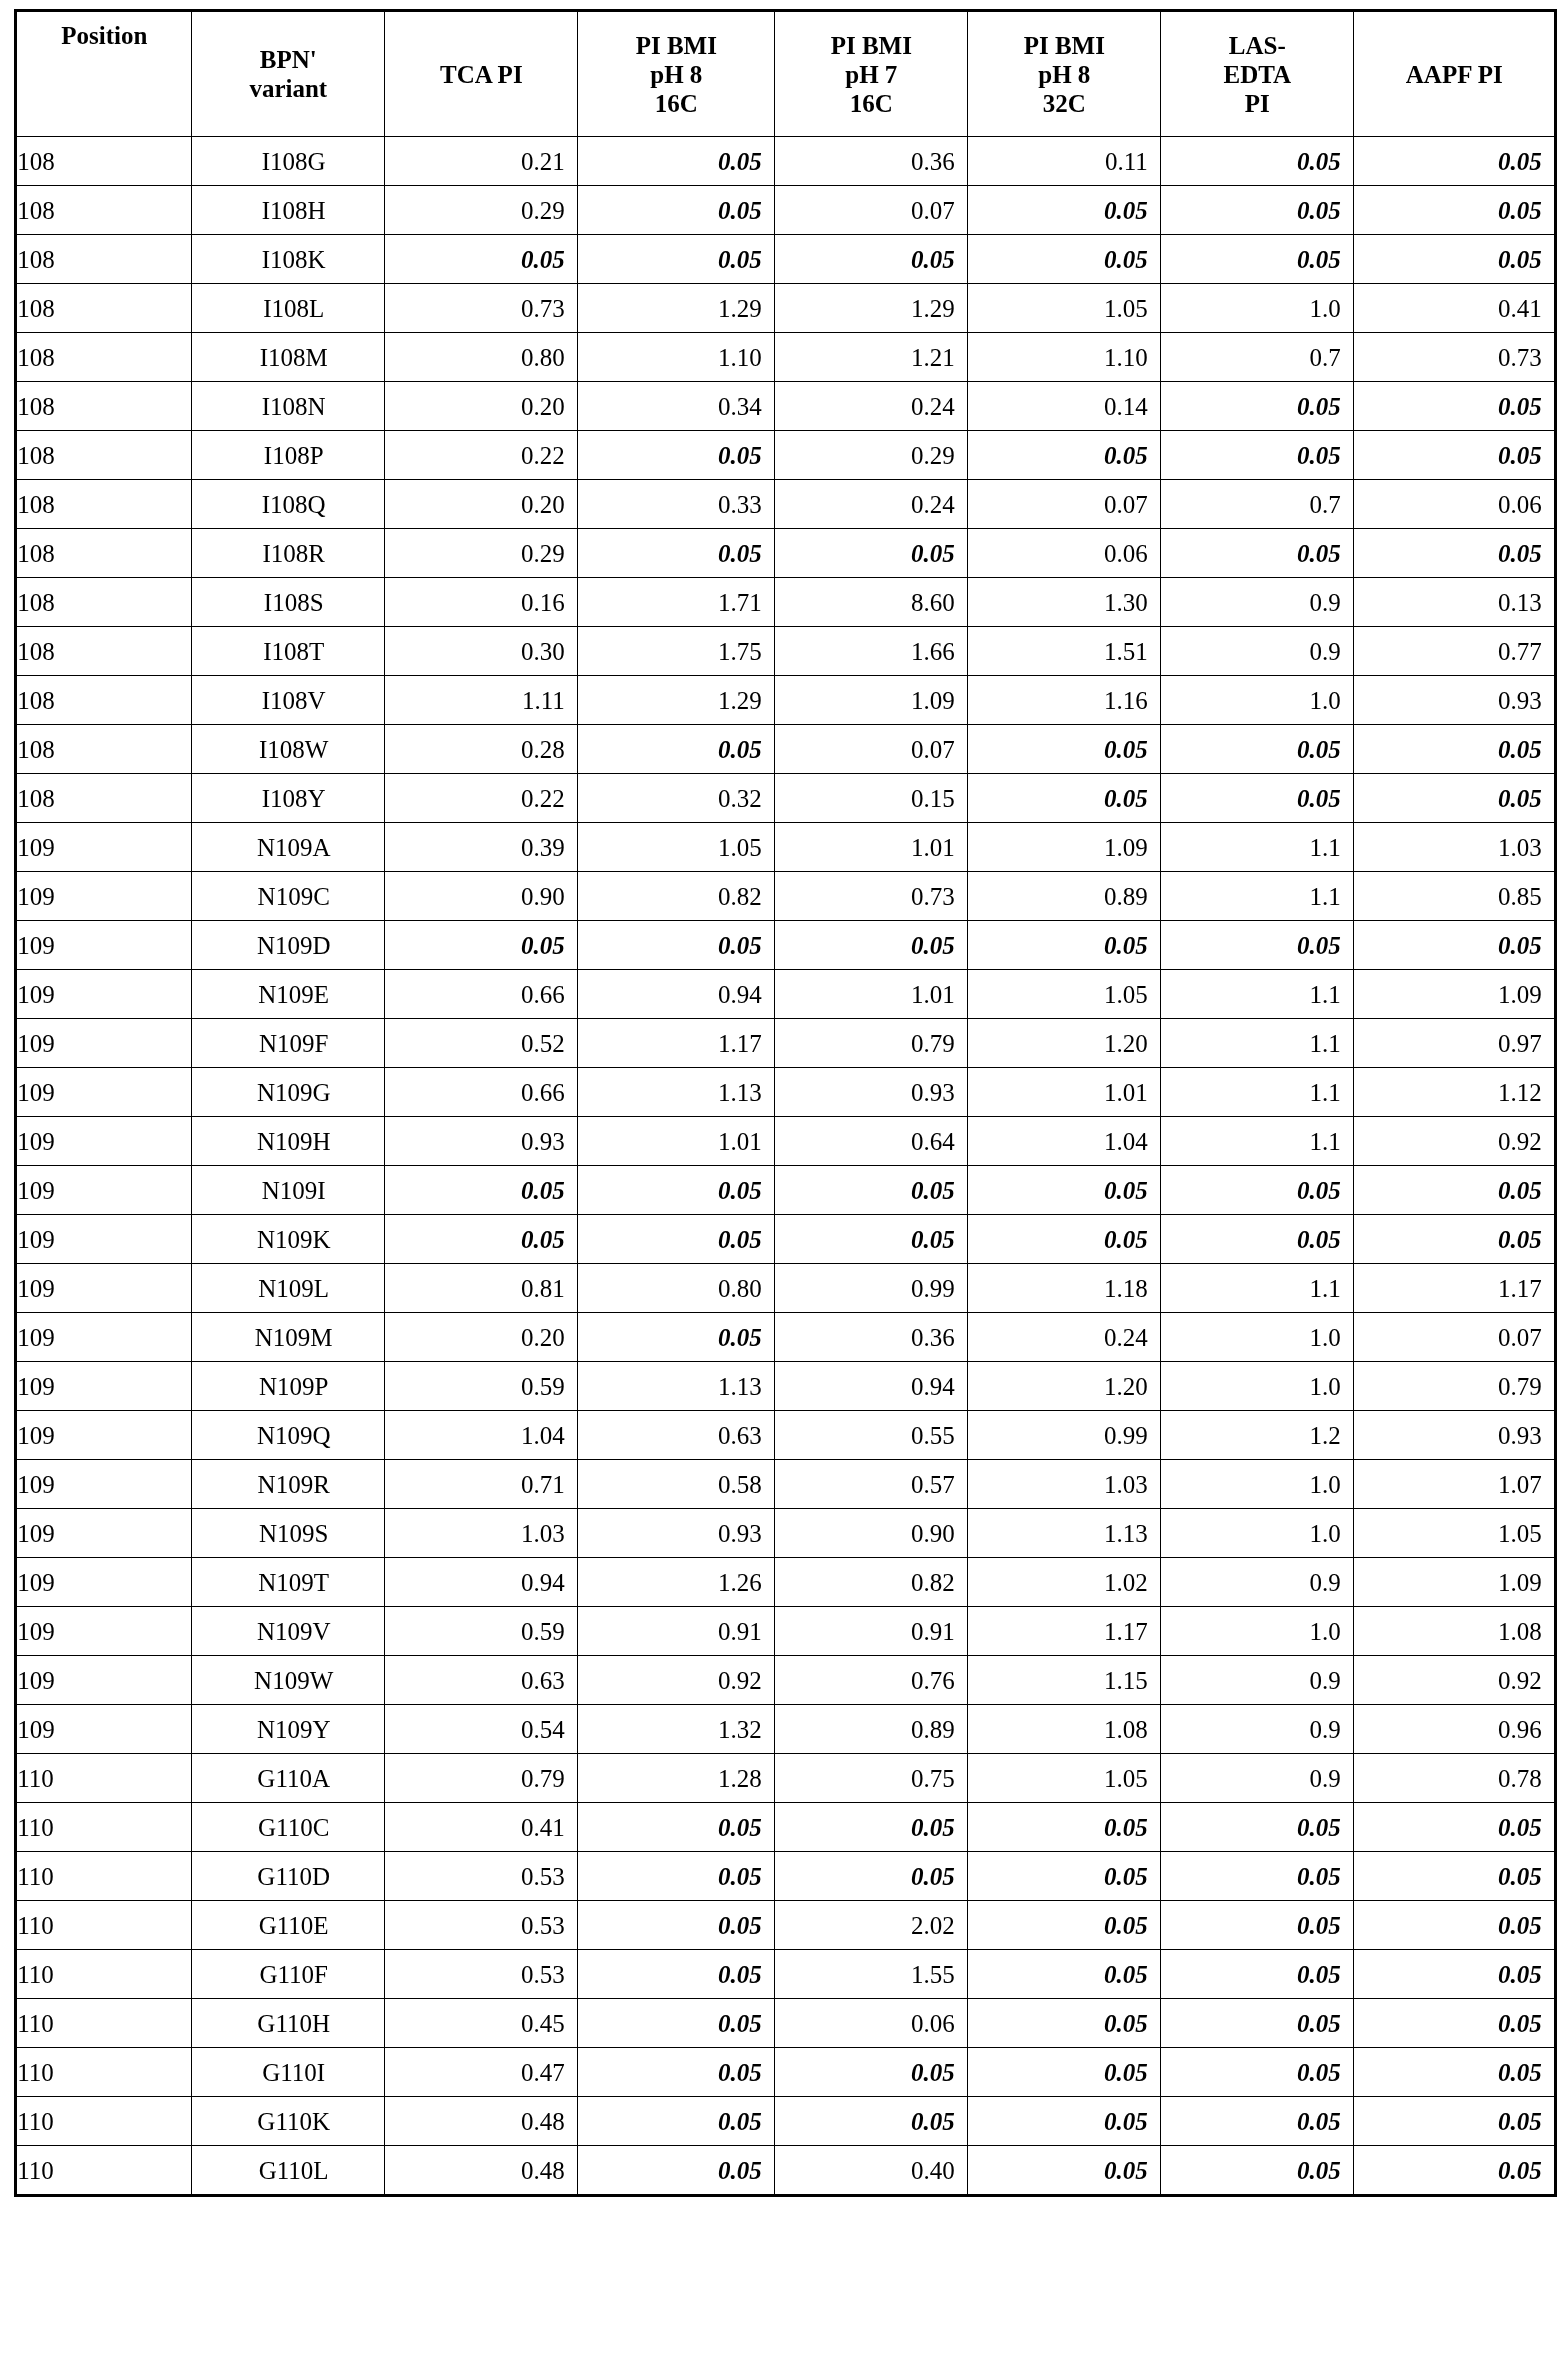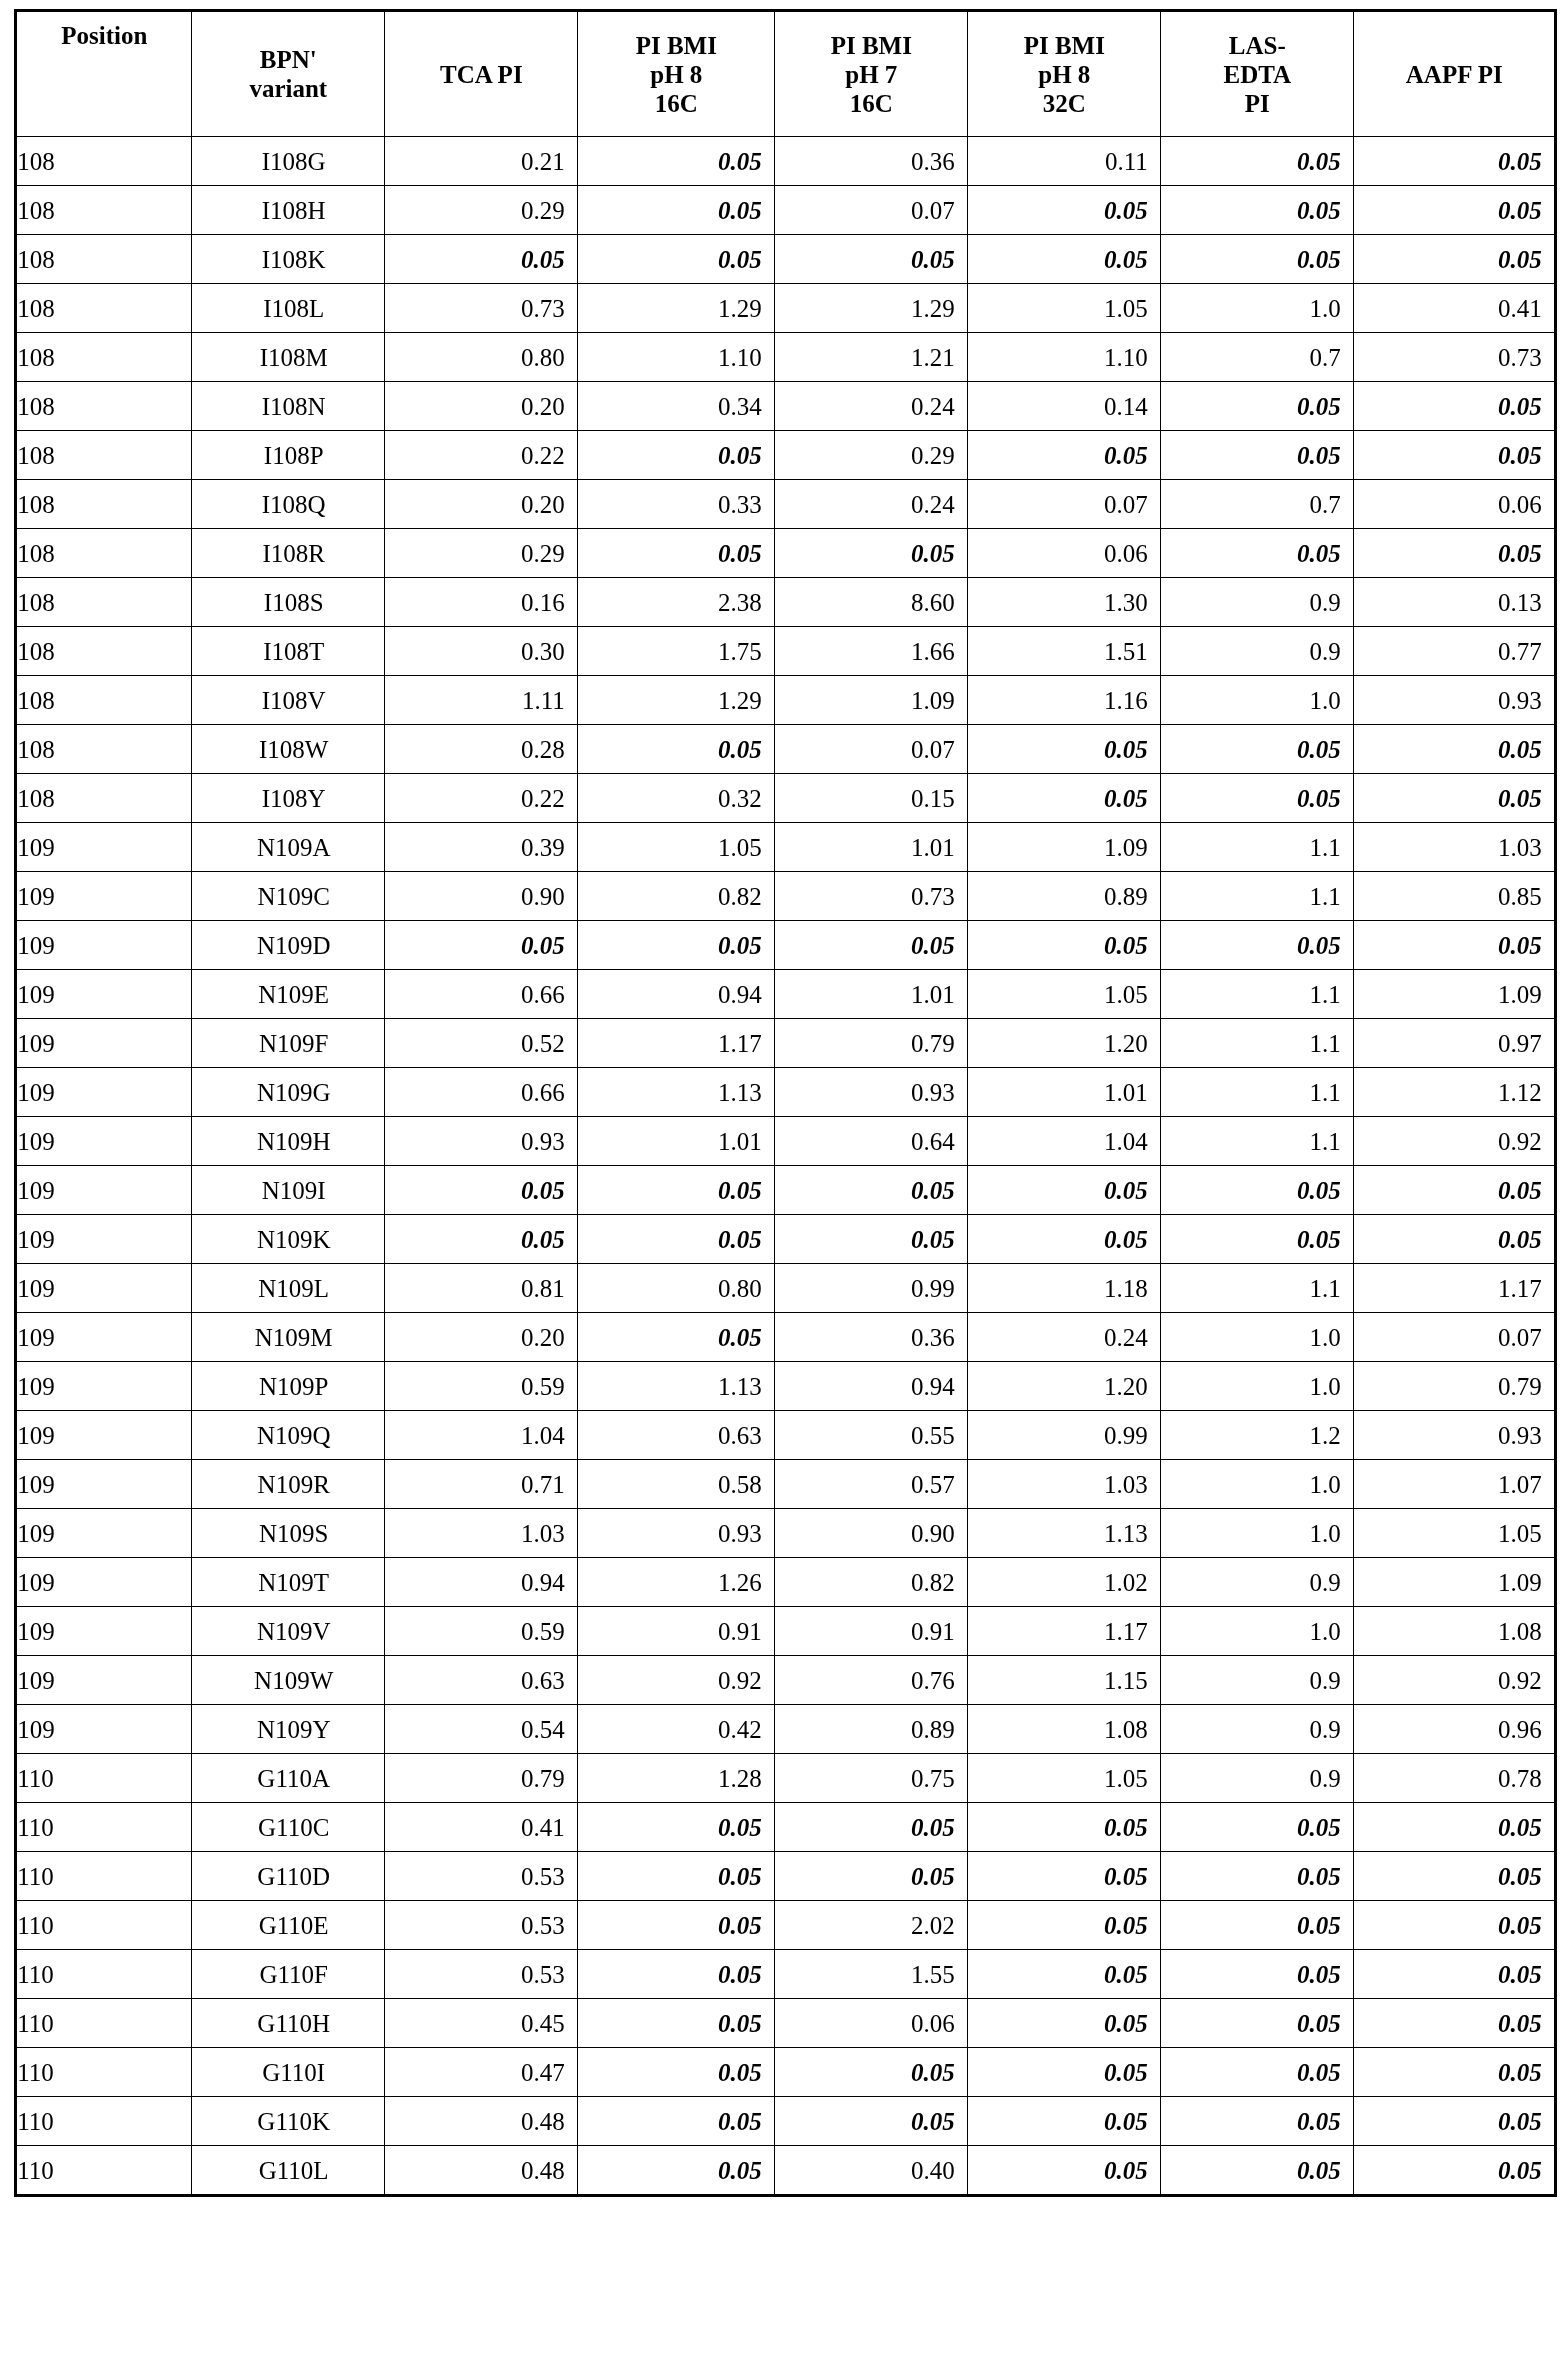--- a/index.html
+++ b/index.html
@@ -222,21 +222,21 @@
           <td class="num lowval">0.05</td>
           <td class="num lowval">0.05</td>
           <td class="num">0.06</td>
           <td class="num lowval">0.05</td>
           <td class="num lowval">0.05</td>
         </tr>
         <tr>
           <td class="pos">108</td>
           <td class="variant">I108S</td>
           <td class="num">0.16</td>
-          <td class="num">2.38</td>
+          <td class="num">1.71</td>
           <td class="num">8.60</td>
           <td class="num">1.30</td>
           <td class="num">0.9</td>
           <td class="num">0.13</td>
         </tr>
         <tr>
           <td class="pos">108</td>
           <td class="variant">I108T</td>
           <td class="num">0.30</td>
           <td class="num">1.75</td>
@@ -452,21 +452,21 @@
           <td class="num">0.92</td>
           <td class="num">0.76</td>
           <td class="num">1.15</td>
           <td class="num">0.9</td>
           <td class="num">0.92</td>
         </tr>
         <tr>
           <td class="pos">109</td>
           <td class="variant">N109Y</td>
           <td class="num">0.54</td>
-          <td class="num">0.42</td>
+          <td class="num">1.32</td>
           <td class="num">0.89</td>
           <td class="num">1.08</td>
           <td class="num">0.9</td>
           <td class="num">0.96</td>
         </tr>
         <tr>
           <td class="pos">110</td>
           <td class="variant">G110A</td>
           <td class="num">0.79</td>
           <td class="num">1.28</td>

